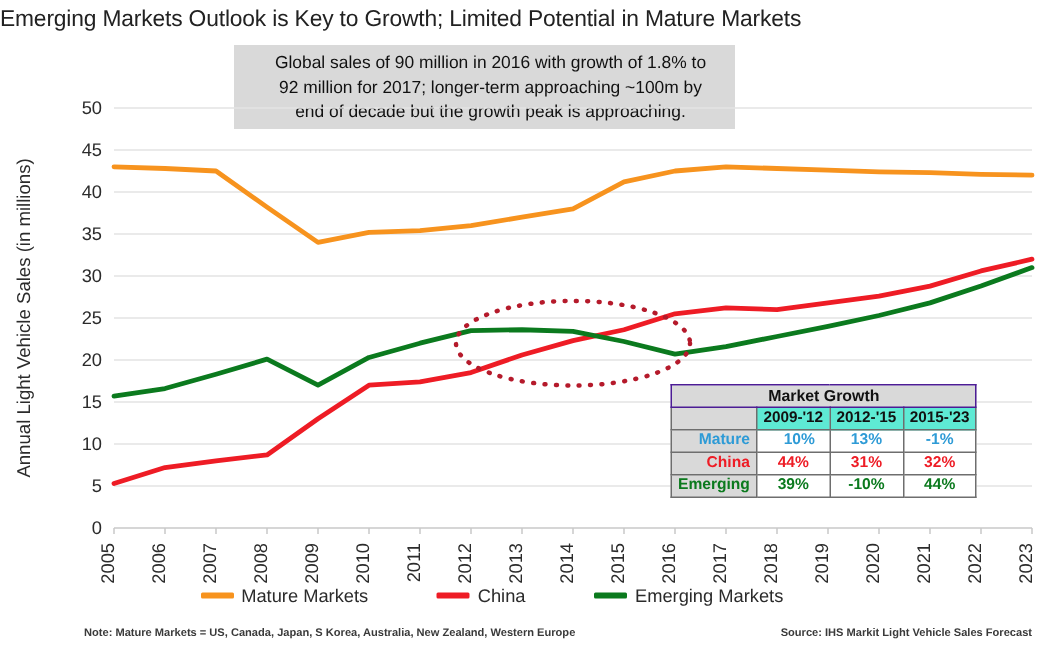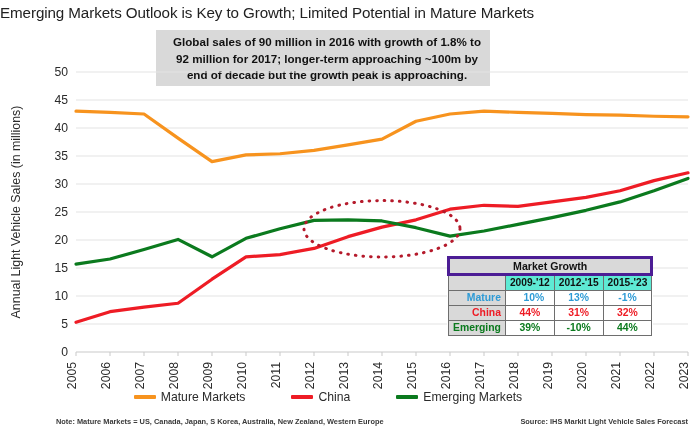--- a/index.html
+++ b/index.html
@@ -28,21 +28,20 @@
   
   .callout {
     position:absolute;
     left:156px; top:30px; width:334px; height:56px;
     background:#d9d9d9;
     padding:4px 0 0 8px;
     font-size:11.6px;
     line-height:16.5px;
     text-align:center;
     color:#111;
-    font-weight:bold;
   }
 
   
   #chart-svg { position:absolute; left:0; top:0; }
 
   .axis-label-y {
     font-size:12.4px; fill:#2b2b2b;
     font-family:"Liberation Sans", sans-serif;
   }
   .tick-text {
@@ -77,21 +76,21 @@
   .growth-table td, .growth-table th {
     border:1px solid #6e6e6e;
     padding:1px 4px;
     text-align:center;
     font-weight:700;
     line-height:12px;
     height:15px;
   }
   .growth-table .gt-title {
     background:#d9d9d9; color:#111; font-size:10.6px;
-    border:3px solid #4c1d95;
+    border:1px solid #4c1d95;
   }
   .growth-table .gt-head {
     background:#5eead4; color:#111; font-size:10.2px;
   }
   .growth-table .gt-corner { background:#d9d9d9; border:1px solid #6e6e6e; }
   .growth-table .gt-rowlabel { text-align:right; padding-right:4px; background:#d9d9d9; }
   .row-mature td { color:#2e9bd6; }
   .row-china  td { color:#ee1c25; }
   .row-emerging td { color:#0b7a1e; }
 

